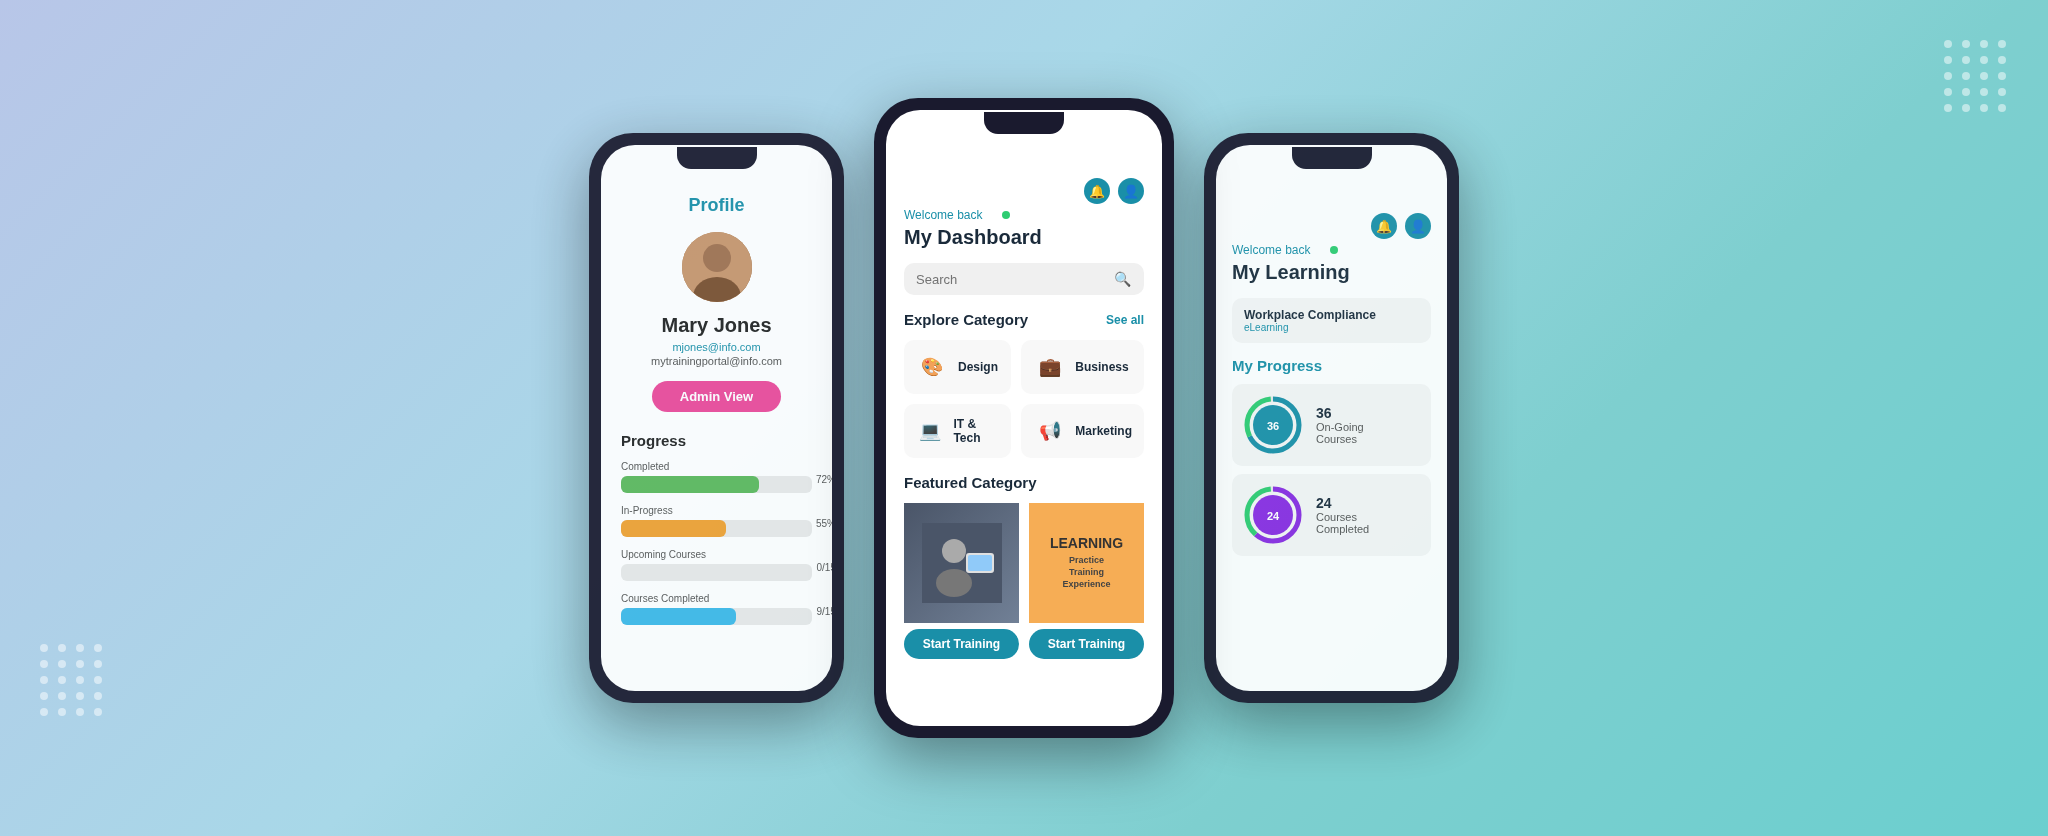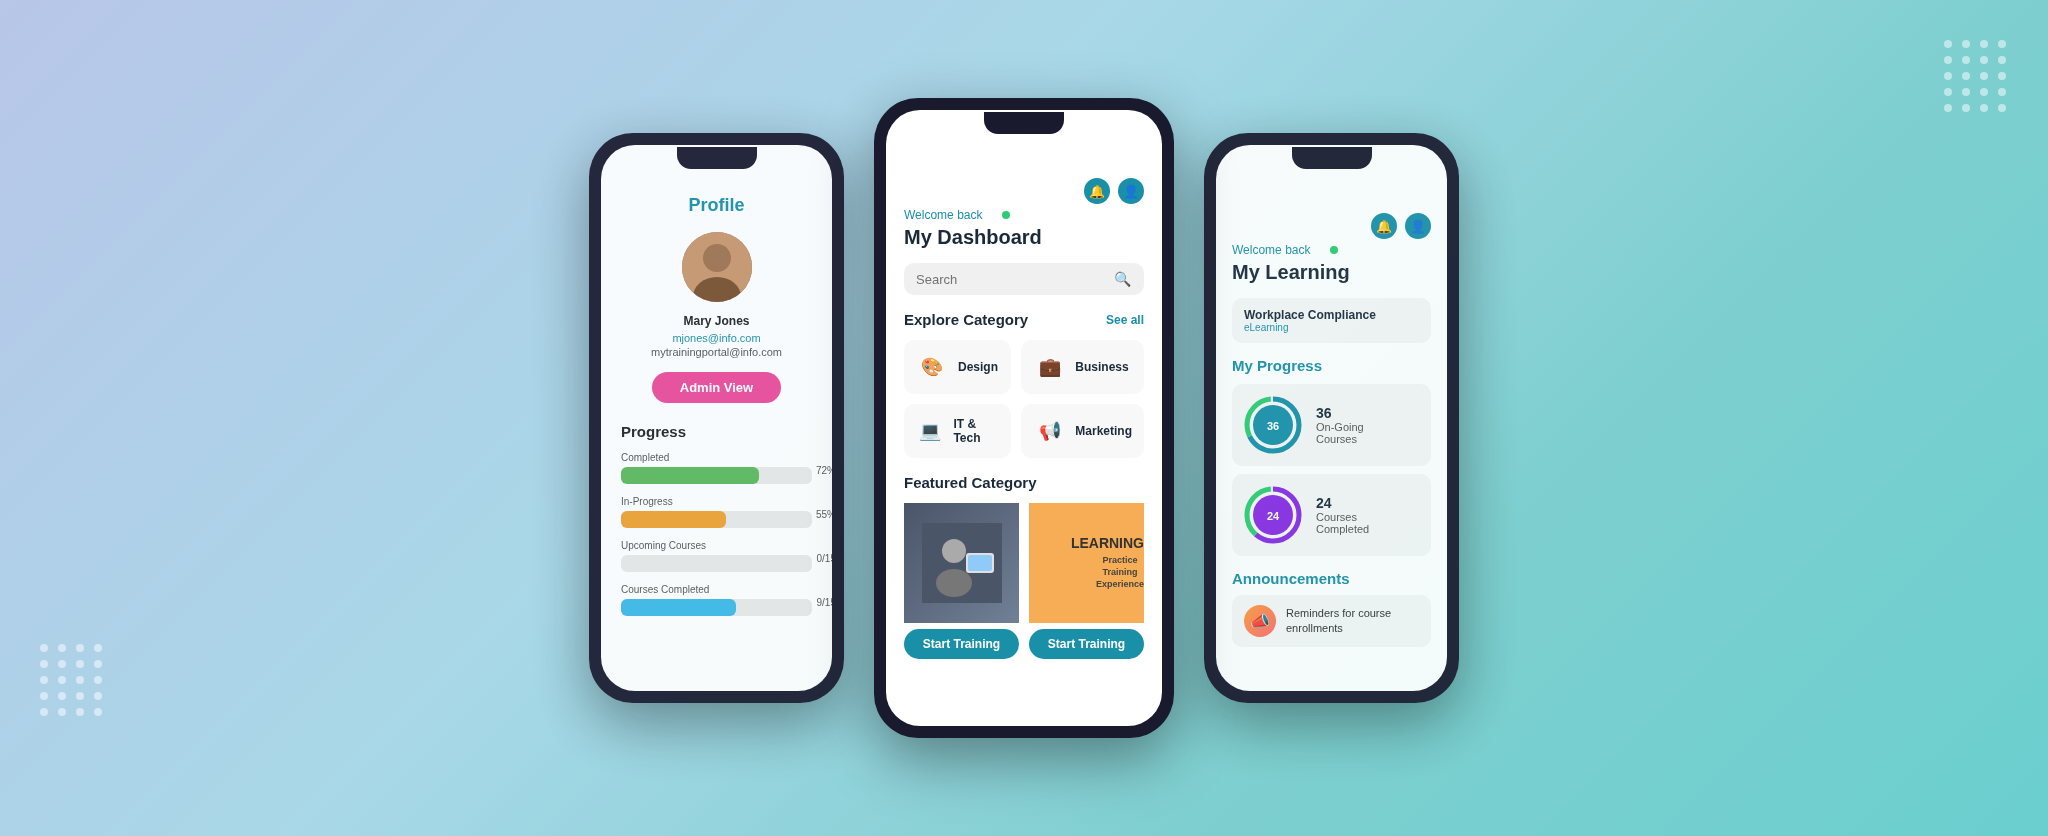--- a/index.html
+++ b/index.html
@@ -100,21 +100,21 @@
     }
     .avatar-img {
       width: 100%; height: 100%;
       background: linear-gradient(145deg, #c8956c, #8b5e3c);
       display: flex; align-items: flex-end; justify-content: center;
       position: relative;
       overflow: hidden;
     }
 
     .profile-name {
-      font-size: 12px;
+      font-size: 20px;
       font-weight: 700;
       color: #222;
       margin-bottom: 4px;
     }
     .profile-email-primary {
       font-size: 11px;
       color: #1a8fa8;
       margin-bottom: 2px;
     }
     .profile-email-secondary {
@@ -586,21 +586,21 @@
                   <ellipse cx="32" cy="60" rx="18" ry="14" fill="#777"></ellipse>
 
                   <rect x="44" y="30" width="28" height="20" rx="3" fill="#e0e0e0"></rect>
                   <rect x="46" y="32" width="24" height="16" rx="2" fill="#90caf9"></rect>
                 </svg>
               </div>
               <button class="start-training-btn">Start Training</button>
             </div>
             <div style="flex:1; display:flex; flex-direction:column;">
               <div class="course-thumb-2">
-                <div style="background:#f6ad55; width:100%; height:100%; display:flex; flex-direction:column; align-items:flex-end; justify-content:center; gap:4px;">
+                <div style="background:#f6ad55; width:100%; height:100%; display:flex; flex-direction:column; align-items:center; justify-content:center; gap:4px;">
                   <div style="font-size:14px; font-weight:800; color:#333;">LEARNING</div>
                   <div style="font-size:9px; color:#444; text-align:center; line-height:1.3;">Practice<br>Training<br>Experience</div>
                 </div>
               </div>
               <button class="start-training-btn">Start Training</button>
             </div>
           </div>
         </div>
 
       </div>
@@ -659,25 +659,18 @@
                 <text x="29" y="34" text-anchor="middle" fill="white" font-size="11" font-weight="800">24</text>
               </svg>
             </div>
             <div>
               <div class="progress-info-title">24</div>
               <div class="progress-info-sub">Courses<br>Completed</div>
             </div>
           </div>
         </div>
 
-        <div class="announcements-section">
-          <div class="announcements-title">Announcements</div>
-          <div class="announcement-card">
-            <div class="announcement-icon">📣</div>
-            <div class="announcement-text">Reminders for course<br>enrollments</div>
-          </div>
-        </div>
 
       </div>
     </div>
   </div>
 
 </div>
 
 </body></html>

